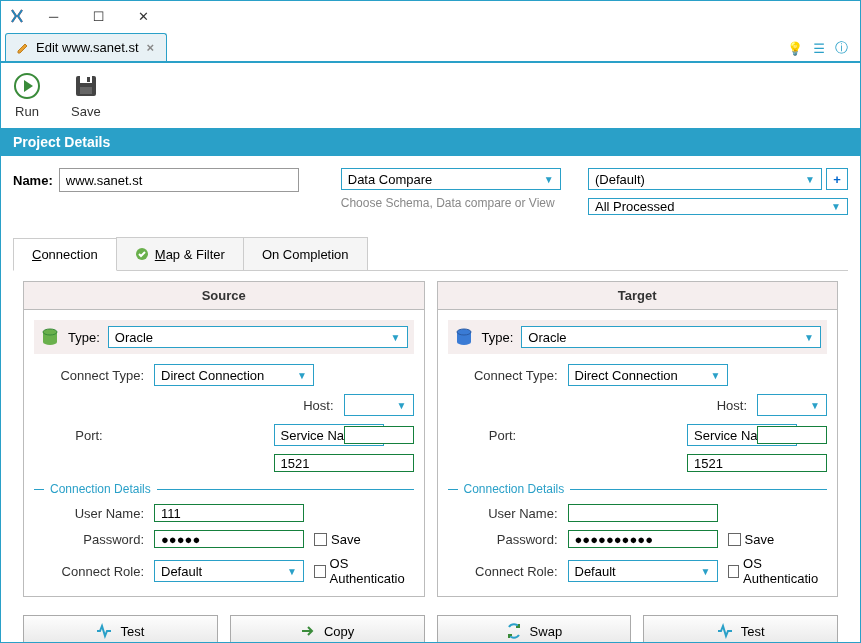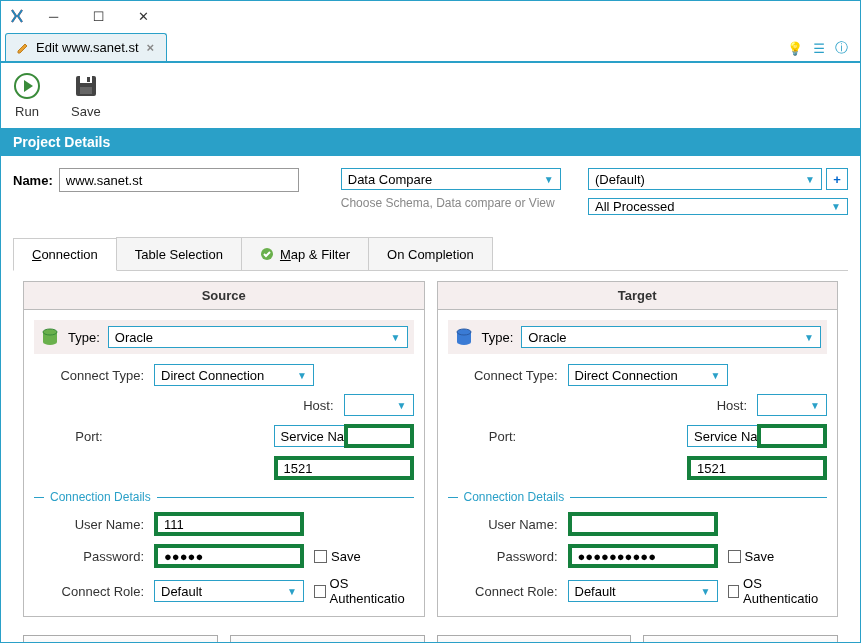--- a/index.html
+++ b/index.html
@@ -50,21 +50,21 @@
 
 .conn-row { display: flex; gap: 12px; padding: 10px 22px; }
 .conn-panel { flex: 1; border: 1px solid #bbb; }
 .panel-title { background: #f5eeee; border-bottom: 1px solid #bbb; padding: 6px 8px; font-weight: 600; color: #333; text-align: center; }
 .panel-body { padding: 10px; }
 .type-row { display: flex; align-items: center; gap: 8px; background: #f5eeee; padding: 6px; margin-bottom: 10px; }
 .db-icon { width: 20px; height: 20px; }
 .type-dd { flex: 1; height: 22px; border: 1px solid #2aa0c8; background: #fff; padding: 4px 6px; display: flex; align-items: center; justify-content: space-between; }
 .fields { display: grid; grid-template-columns: 110px 1fr 60px 70px; gap: 8px 10px; align-items: center; }
 .fld-label { text-align: right; color: #333; }
-.fld-input { height: 24px; border: 4px solid #15803d; padding: 0 6px; width: 100%; }
+.fld-input { height: 18px; border: 1px solid #15803d; padding: 0 6px; width: 100%; }
 .dd { height: 22px; border: 1px solid #2aa0c8; background: #fff; display: flex; align-items: center; padding: 0 6px; justify-content: space-between; }
 .dd .caret { color: #2aa0c8; }
 .small-dd { width: 110px; }
 
 .fieldset { margin-top: 10px; }
 .legend { color: #2aa0c8; font-size: 12px; display: flex; align-items: center; gap: 6px; margin-bottom: 8px; }
 .legend::before, .legend::after { content: ""; flex: 0 0 10px; height: 1px; background: #2aa0c8; }
 .legend::after { flex: 1; }
 .detail-grid { display: grid; grid-template-columns: 110px 150px auto; gap: 8px 10px; align-items: center; }
 .chk-row { display: flex; align-items: center; gap: 4px; }
@@ -153,21 +153,20 @@
       <span>All Processed</span>
       <span class="caret">▼</span>
     </div>
   </div>
 </div>
 
 <div class="sub-tabs">
   <div class="sub-tab active">
       <span><span class="underline-letter">C</span>onnection</span>
     </div>
-  <div class="sub-tab">Table Selection</div>
   <div class="sub-tab">
     <svg width="14" height="14">
         <circle cx="7" cy="7" r="6" fill="#6ab04c"></circle>
         <path d="M4 7 L6 9 L10 5" stroke="#fff" stroke-width="2" fill="none"></path>
       </svg>
     <span><span class="underline-letter">M</span>ap &amp; Filter</span>
   </div>
   <div class="sub-tab">On Completion</div>
 </div>
 

